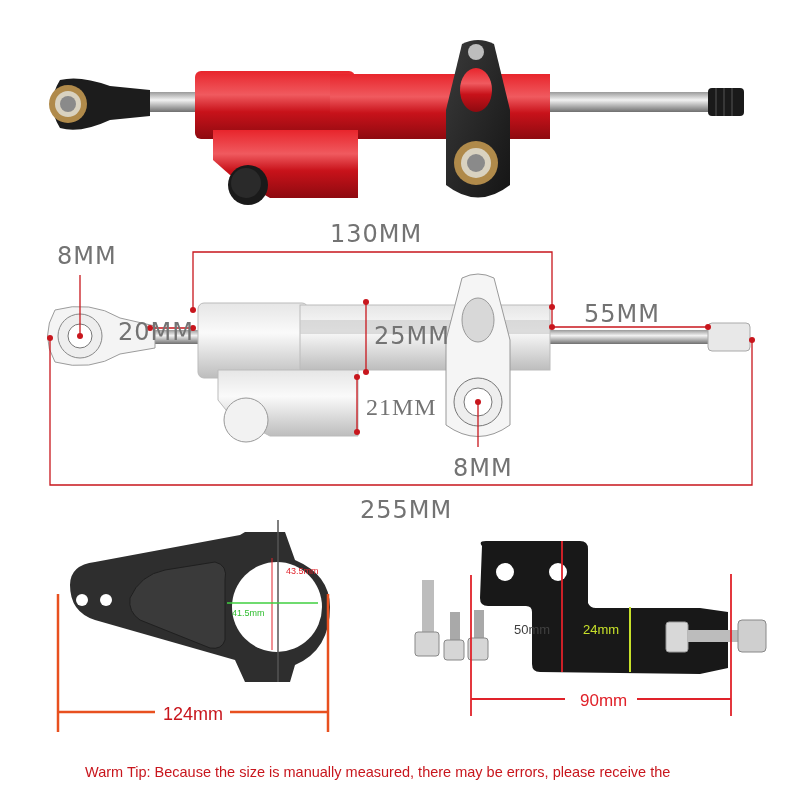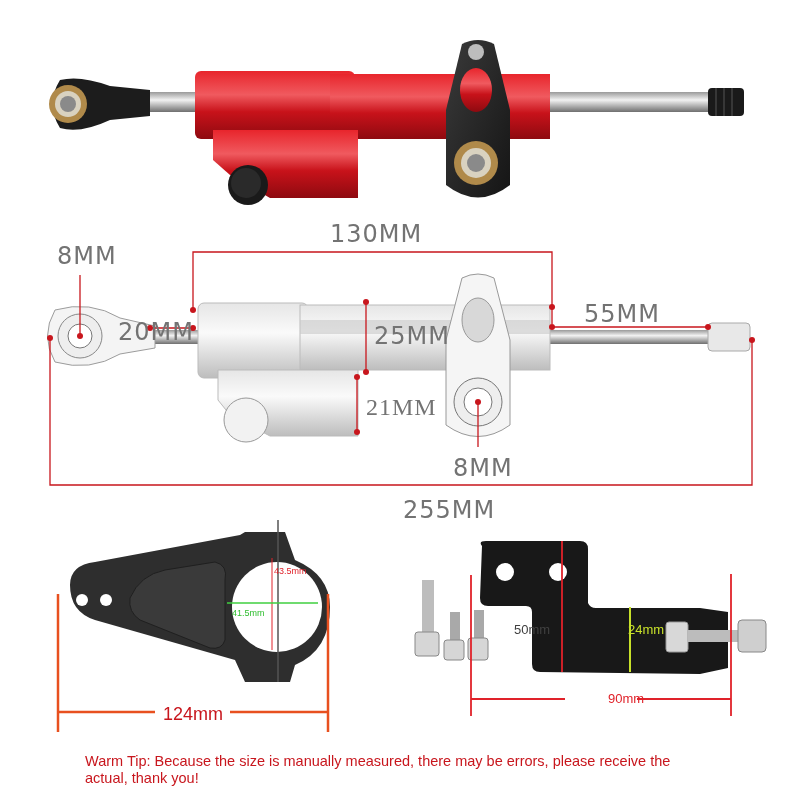--- a/index.html
+++ b/index.html
@@ -1,20 +1,20 @@
 <!DOCTYPE html>
 <html><head>
 <meta charset="utf-8">
 <style>
   html, body { margin:0; padding:0; background:#ffffff; }
   body { width:800px; height:800px; position:relative; overflow:hidden; font-family:"DejaVu Sans", sans-serif; }
   .abs { position:absolute; }
   .dim { color:#737373; font-size:24px; letter-spacing:1px; white-space:nowrap; }
   .small { font-family:"Liberation Sans", sans-serif; font-size:13px; color:#c8161d; white-space:nowrap; }
-  .tip { font-family:"Liberation Sans", sans-serif; font-size:14.5px; color:#c8161d; line-height:17px; }
+  .tip { font-family:"Liberation Sans", sans-serif; font-size:14.5px; color:#c8161d; line-height:17px;margin-top:11px; }
   svg { position:absolute; left:0; top:0; }
 </style>
 </head>
 <body>
 
 <svg width="800" height="800">
   <defs>
     <linearGradient id="redg" x1="0" y1="0" x2="0" y2="1">
       <stop offset="0" stop-color="#e8252c"></stop>
       <stop offset="0.35" stop-color="#f05a5f"></stop>
@@ -114,40 +114,40 @@
   </g>
 </svg>
 
 <div class="abs dim" style="left:330px;top:220px;">130MM</div>
 <div class="abs dim" style="left:57px;top:242px;">8MM</div>
 <div class="abs dim" style="left:118px;top:318px;">20MM</div>
 <div class="abs dim" style="left:374px;top:322px;">25MM</div>
 <div class="abs dim" style="left:366px;top:394px;font-family:Liberation Serif, serif;">21MM</div>
 <div class="abs dim" style="left:453px;top:454px;">8MM</div>
 <div class="abs dim" style="left:584px;top:300px;">55MM</div>
-<div class="abs dim" style="left:360px;top:496px;margin-left:43px;">255MM</div>
+<div class="abs dim" style="left:360px;top:496px;">255MM</div>
 
 <svg width="800" height="800">
   <path d="M70 585 Q70 565 95 562 L240 535 L245 532 L285 532 L295 560 Q330 575 330 607 Q330 650 295 665 L290 682 L245 682 L235 660 L95 620 Q70 612 70 585Z" fill="#2e2e2e"></path>
   <path d="M130 598 Q140 575 165 570 L215 562 Q228 565 225 580 L225 640 Q222 650 210 648 L140 620 Q128 612 130 598Z" fill="#3a3a3a" stroke="#1f1f1f"></path>
   <circle cx="82" cy="600" r="6" fill="#fff"></circle>
   <circle cx="106" cy="600" r="6" fill="#fff"></circle>
   <circle cx="277" cy="607" r="45" fill="#ffffff"></circle>
   <line x1="278" y1="520" x2="278" y2="682" stroke="#555" stroke-width="1.5"></line>
   <line x1="272" y1="558" x2="272" y2="650" stroke="#e0222a" stroke-width="1"></line>
   <line x1="227" y1="603" x2="318" y2="603" stroke="#3fcf3f" stroke-width="1.5"></line>
   <g stroke="#e8501f" stroke-width="2.5">
     <line x1="58" y1="594" x2="58" y2="732"></line>
     <line x1="328" y1="594" x2="328" y2="732"></line>
     <line x1="58" y1="712" x2="155" y2="712"></line>
     <line x1="230" y1="712" x2="328" y2="712"></line>
   </g>
 </svg>
 <div class="abs small" style="left:232px;top:608px;font-size:9px;color:#2ebd2e;">41.5mm</div>
-<div class="abs small" style="left:274px;top:566px;font-size:9px;color:#e0222a;">43.5mm</div>
+<div class="abs small" style="left:274px;top:566px;font-size:9px;color:#e0222a;padding-left:12px;">43.5mm</div>
 <div class="abs small" style="left:163px;top:704px;font-size:18px;">124mm</div>
 
 <svg width="800" height="800">
   <path d="M482 546 Q478 541 486 541 L580 541 Q588 541 588 549 L588 603 Q590 608 596 608 L700 608 L728 612 L728 668 L700 674 L540 672 Q532 672 532 664 L532 612 Q532 606 526 606 L488 606 Q480 606 480 598Z" fill="#181818"></path>
   <circle cx="505" cy="572" r="9" fill="#fff"></circle>
   <circle cx="558" cy="572" r="9" fill="#fff"></circle>
   <rect x="666" y="622" width="22" height="30" rx="3" fill="#d8d8d8" stroke="#999"></rect>
   <rect x="688" y="630" width="50" height="12" fill="#bcbcbc"></rect>
   <rect x="738" y="620" width="28" height="32" rx="4" fill="#cfcfcf" stroke="#888"></rect>
 
@@ -161,19 +161,18 @@
   <g stroke="#e0222a" stroke-width="1.8">
     <line x1="562" y1="541" x2="562" y2="672"></line>
     <line x1="471" y1="575" x2="471" y2="716"></line>
     <line x1="731" y1="574" x2="731" y2="716"></line>
     <line x1="471" y1="699" x2="565" y2="699"></line>
     <line x1="637" y1="699" x2="731" y2="699"></line>
   </g>
   <line x1="630" y1="607" x2="630" y2="672" stroke="#c7e02a" stroke-width="2"></line>
 </svg>
 <div class="abs small" style="left:514px;top:622px;font-size:13px;color:#404040;">50mm</div>
-<div class="abs small" style="left:583px;top:622px;font-size:13px;color:#c7e02a;margin-left:45px;">24mm</div>
-<div class="abs small" style="left:580px;top:691px;font-size:13px;color:#e0222a;margin-left:28px;">90mm</div>
+<div class="abs small" style="left:583px;top:622px;font-size:13px;color:#c7e02a;">24mm</div>
+<div class="abs small" style="left:580px;top:691px;font-size:17px;color:#e0222a;">90mm</div>
 
 <div class="abs tip" style="left:85px;top:753px;width:640px;">
   <div>Warm Tip: Because the size is manually measured, there may be errors, please receive the</div>
-  <div>actual, thank you!</div>
 </div>
 
 </body></html>

